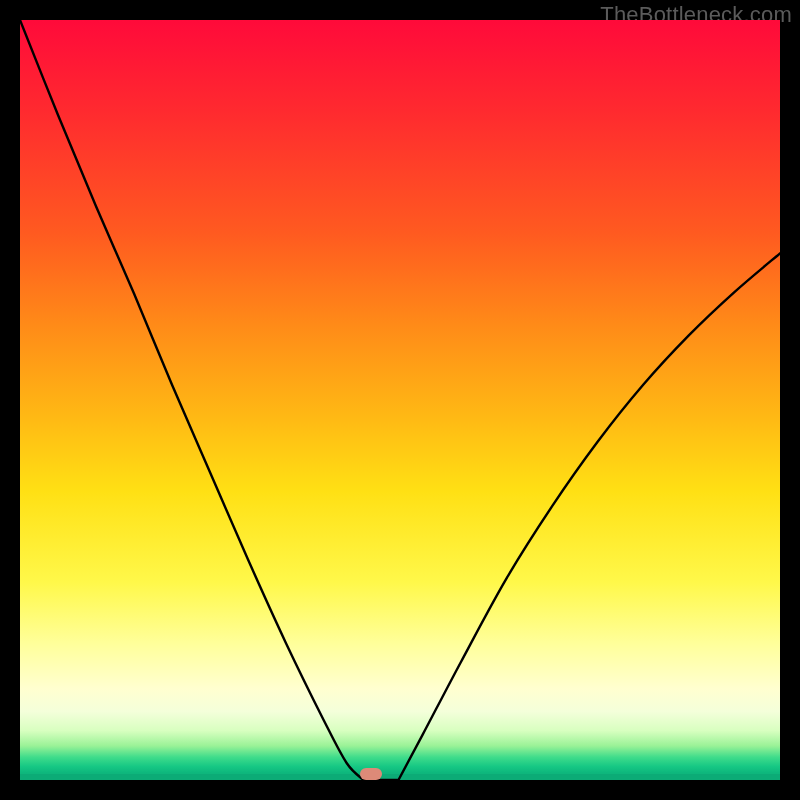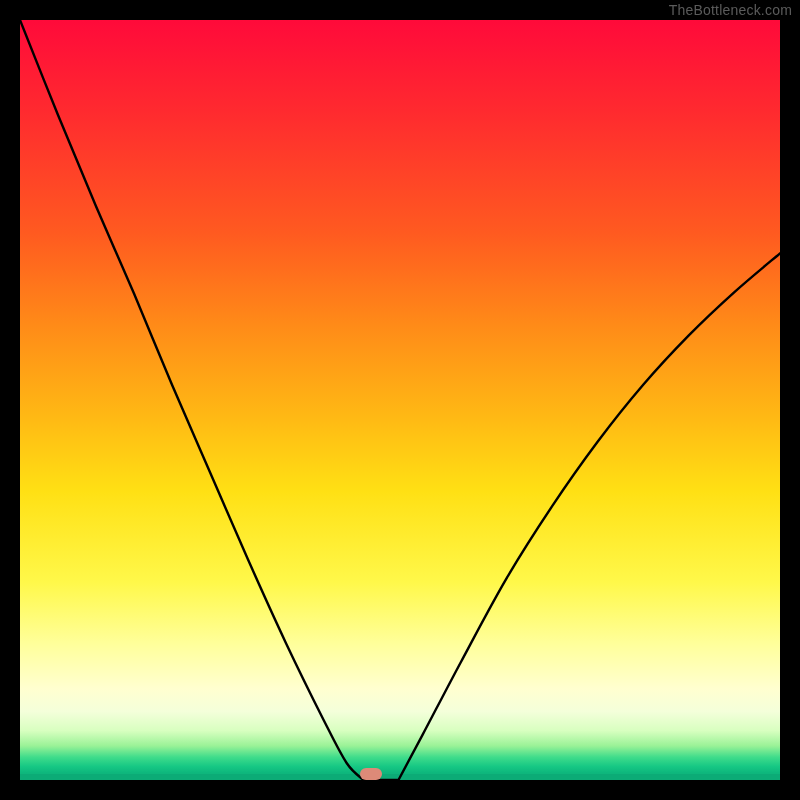--- a/index.html
+++ b/index.html
@@ -68,21 +68,21 @@
     height: 12px;
     border-radius: 6px;
     background: #dd8a78;
     bottom: 0px;
   }
   .watermark {
     position: absolute;
     top: 2px;
     right: 8px;
     color: #5b5b5b;
-    font-size: 14px;
+    font-size: 22px;
     letter-spacing: 0.2px;
     font-weight: 400;
     user-select: none;
   }
 </style>
 </head>
 <body>
 
 <div class="stage">
 

